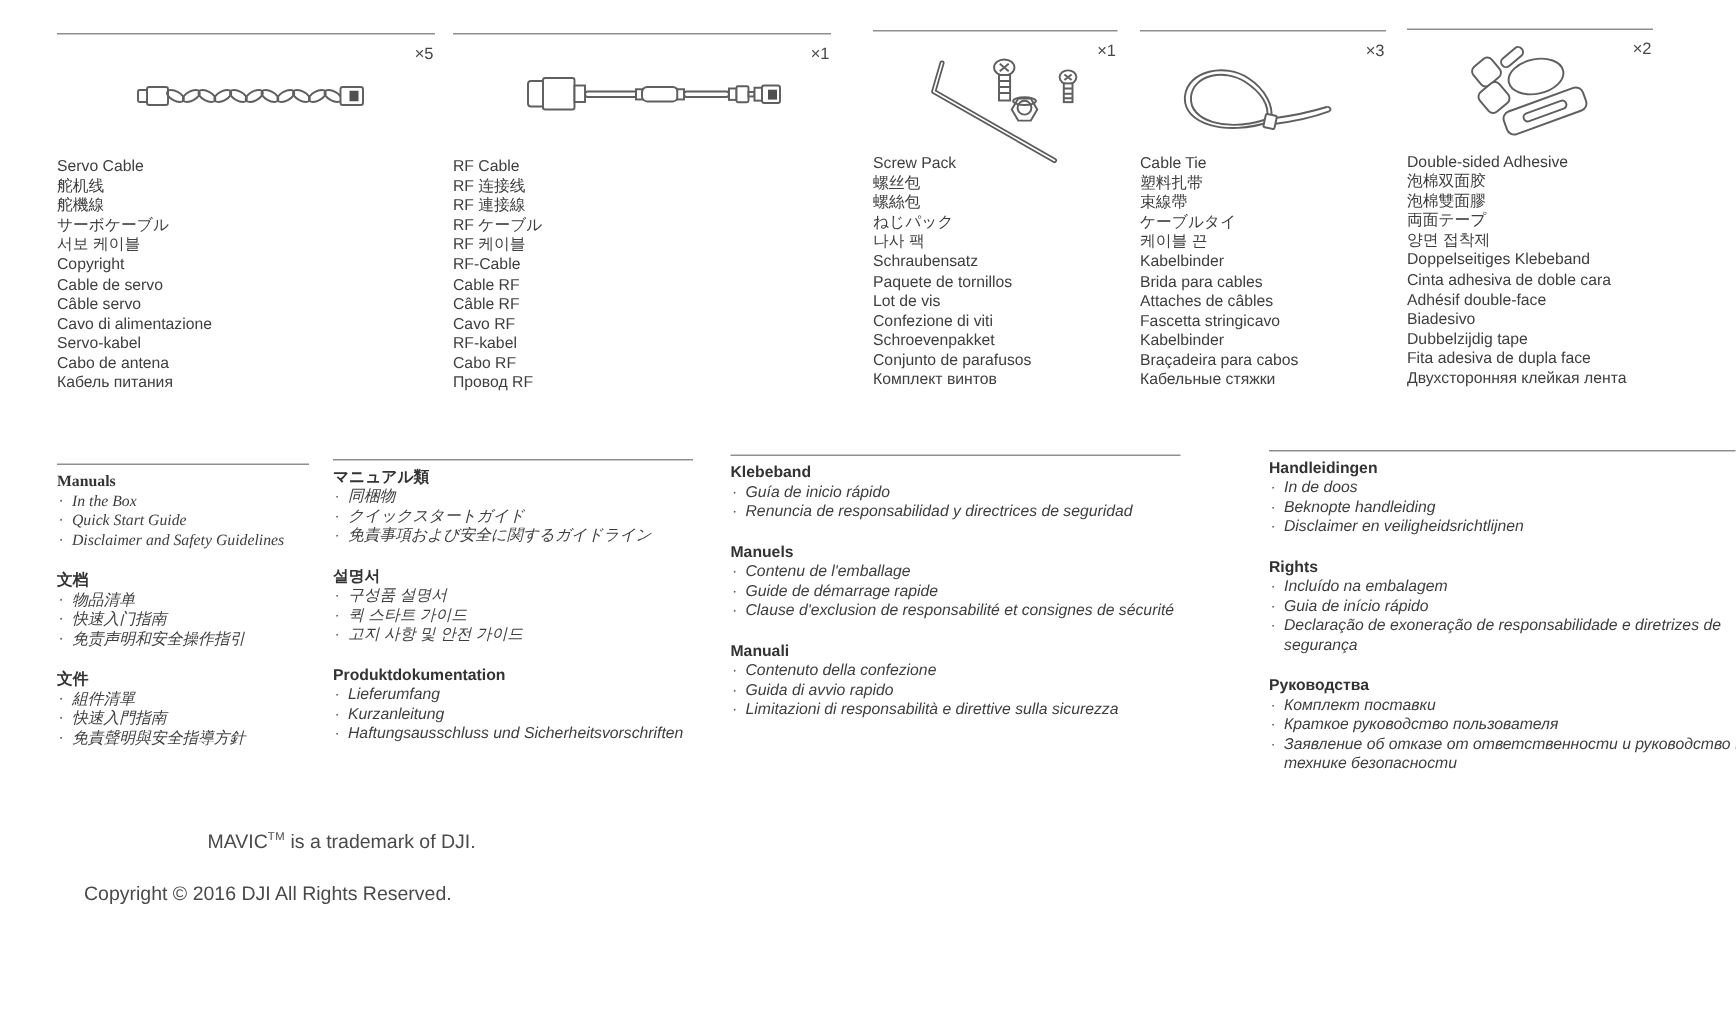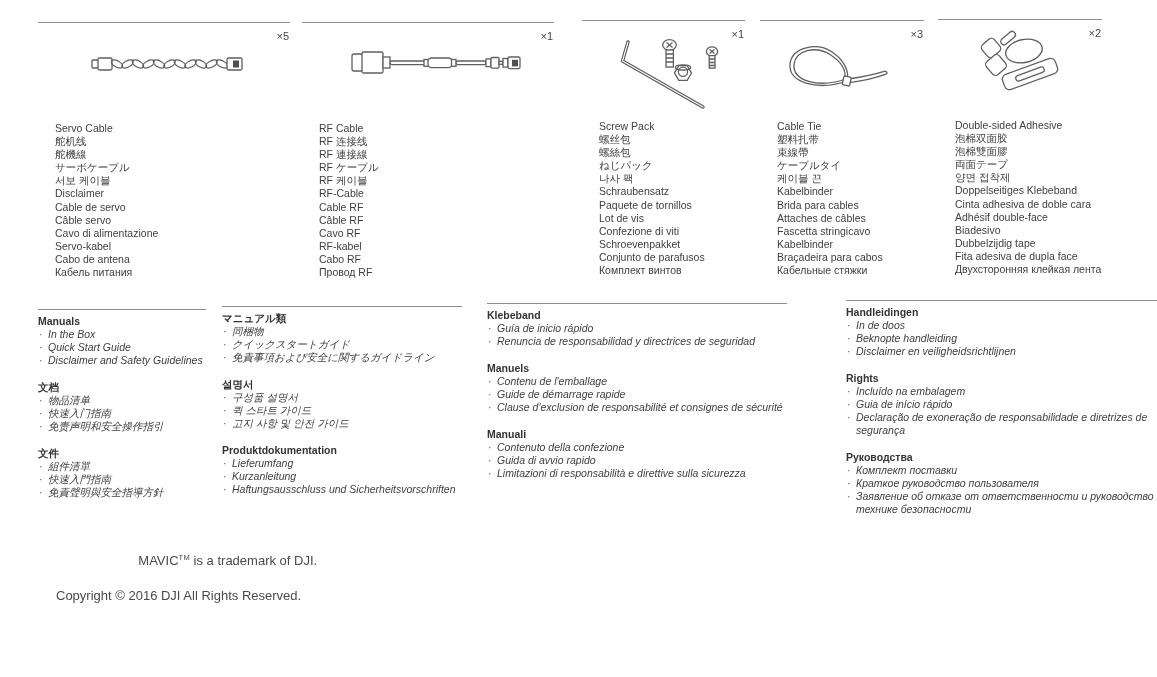--- a/index.html
+++ b/index.html
@@ -13,26 +13,26 @@
   
   .item-col{position:absolute;border-top:1px solid #8f8f8f;}
   #item-0{left:38px;top:22px;width:252px;}
   #item-1{left:302px;top:22px;width:252px;}
   #item-2{left:582px;top:20px;width:163px;}
   #item-3{left:760px;top:20px;width:164px;}
   #item-4{left:938px;top:19px;width:164px;}
   .qty{position:absolute;top:7px;right:1px;font-size:11px;color:#474747;}
   .illus{position:absolute;left:0;top:13px;width:100%;height:92px;pointer-events:none;}
   .illus svg{display:block;width:100%;height:100%;overflow:visible;}
-  ul.names{position:absolute;left:0;top:82px;margin:17px;padding:0;list-style:none;
+  ul.names{position:absolute;left:0;top:82px;margin:0;padding:0;list-style:none;
            font-size:10.5px;line-height:13.1px;white-space:nowrap;color:#3e3e3e;}
 
   
   .man-col{position:absolute;border-top:1px solid #8f8f8f;}
-  #man-0{left:38px;top:309px;width:168px;}
+  #man-0{left:38px;top:309px;width:168px;font-family:Liberation Serif, serif;}
   #man-1{left:222px;top:306px;width:240px;}
   #man-2{left:487px;top:303px;width:300px;}
   #man-3{left:810px;top:300px;width:327px;margin-left:36px;}
   .mgroup{margin:5px 0 14px 0;}
   .mgroup h3{margin:0;font-size:10.5px;line-height:13px;font-weight:700;color:#333;}
   .mgroup ul{margin:0;padding:0;list-style:none;}
   .mgroup li{position:relative;padding-left:10px;font-size:10.5px;line-height:13px;
              font-style:italic;color:#3e3e3e;}
   .mgroup li::before{content:"\00B7";position:absolute;left:1px;font-style:normal;color:#555;}
 
@@ -72,21 +72,21 @@
         <rect class="fw" x="189" y="22" width="15" height="12" rx="1.5"></rect>
         <rect class="fd" x="195" y="24.5" width="6" height="7"></rect>
       </svg>
     </div>
     <ul class="names">
       <li>Servo Cable</li>
       <li>舵机线</li>
       <li>舵機線</li>
       <li>サーボケーブル</li>
       <li>서보 케이블</li>
-      <li>Disclaimer</li>
+      <li>Copyright</li>
       <li>Cable de servo</li>
       <li>Câble servo</li>
       <li>Cavo di alimentazione</li>
       <li>Servo-kabel</li>
       <li>Cabo de antena</li>
       <li>Кабель питания</li>
     </ul>
   </section>
 
   <section class="item-col" id="item-1">

